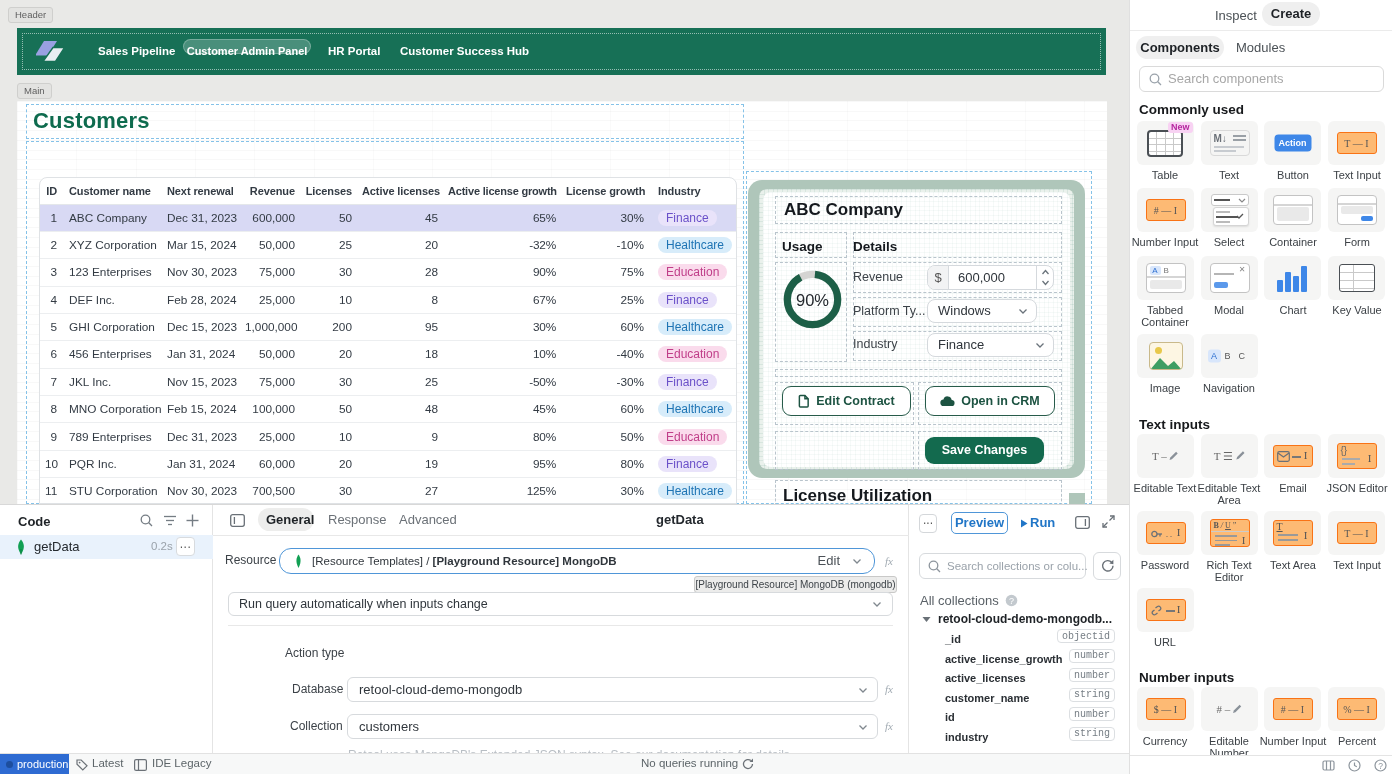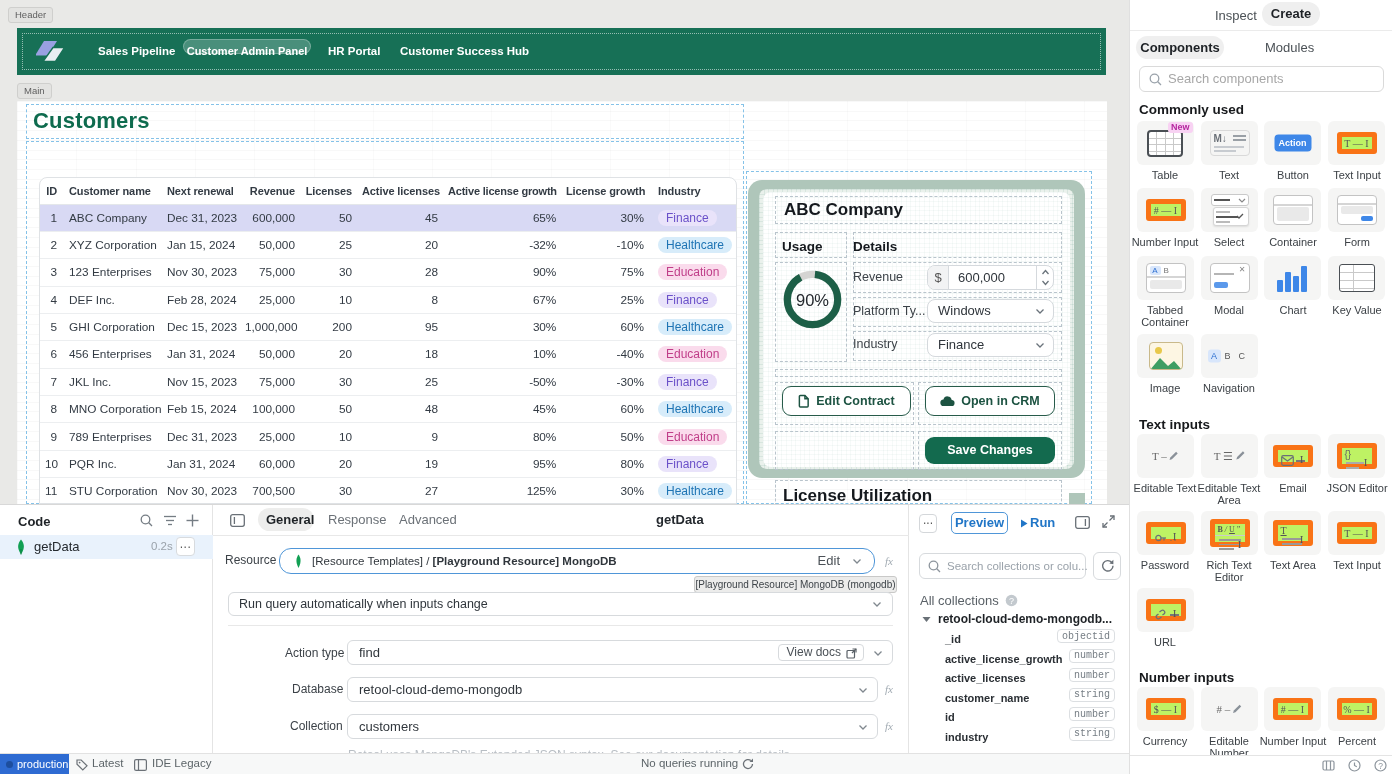--- a/index.html
+++ b/index.html
@@ -72,21 +72,21 @@
 #prodchip { position:absolute; left:0; top:0; width:69px; height:21px; background:#2e6bd2; color:#fff; font-size:11px; line-height:20px; white-space:nowrap; }
 
 #sidebar { position:absolute; left:1129px; top:0; width:263px; height:774px; background:#fff; border-left:1px solid #e0e0e0; }
 .spill { position:absolute; background:#efefef; border-radius:13px; font-weight:bold; color:#1d2125; text-align:center; }
 .sgray { position:absolute; color:#4b5156; font-size:13px; }
 #ssearch { position:absolute; left:10px; top:66px; width:245px; height:26px; border:1px solid #dadada; border-radius:6px; color:#a7a7a7; font-size:13px; line-height:24px; }
 .shead { position:absolute; font-size:13.5px; font-weight:bold; color:#17191c; }
 .card { position:absolute; width:57px; height:44px; background:#f5f5f4; border-radius:6px; }
 .clabel { position:absolute; width:74px; text-align:center; font-size:11px; color:#3c4146; line-height:11.5px; }
 .cicon { position:absolute; left:50%; top:50%; transform:translate(-50%,-50%); }
-.mini { background:#bef264; border:5px solid #f97316; border-radius:3px; position:relative; }
+.mini { background:#fdba74; border:1px solid #f97316; border-radius:3px; position:relative; }
 svg { display:block; }
 </style>
 </head>
 <body>
 
 <div class="chip" style="left:8px; top:7px;">Header</div>
 
 <div id="navbar">
   <div class="dots"></div>
   <svg class="abs" style="left:19px; top:13px;" width="30" height="21" viewBox="0 0 30 21">
@@ -138,21 +138,21 @@
             <td class="r">600,000</td>
             <td class="r">50</td>
             <td class="r">45</td>
             <td class="r">65%</td>
             <td class="r">30%</td>
             <td class="l"><span class="pill pfin">Finance</span></td>
           </tr>
 <tr>
             <td class="r">2</td>
             <td class="l">XYZ Corporation</td>
-            <td class="l">Jan 15, 2024</td>
+            <td class="l">Mar 15, 2024</td>
             <td class="r">50,000</td>
             <td class="r">25</td>
             <td class="r">20</td>
             <td class="r">-32%</td>
             <td class="r">-10%</td>
             <td class="l"><span class="pill phea">Healthcare</span></td>
           </tr>
 <tr>
             <td class="r">3</td>
             <td class="l">123 Enterprises</td>
@@ -279,21 +279,21 @@
     <div style="position:absolute; right:0; top:0; width:17px; height:23px; border-left:1px solid #d5d9dd;">
       <svg style="position:absolute; left:4px; top:3px;" width="9" height="7" viewBox="0 0 9 7">
           <polyline points="1.5,5 4.5,1.5 7.5,5" fill="none" stroke="#6a737b" stroke-width="1.3"></polyline>
         </svg>
       <svg style="position:absolute; left:4px; bottom:3px;" width="9" height="7" viewBox="0 0 9 7">
           <polyline points="1.5,2 4.5,5.5 7.5,2" fill="none" stroke="#6a737b" stroke-width="1.3"></polyline>
         </svg>
     </div>
   </div>
 
-  <div class="field" style="left:910px; top:198px; width:127px; height:24px;">
+  <div class="field" style="left:910px; top:198px; width:110px; height:24px;">
     <div style="position:absolute; left:10px; top:0; line-height:22px;">Windows</div>
     <svg style="position:absolute; right:8px; top:8px;" width="10" height="7" viewBox="0 0 10 7">
         <polyline points="1.5,1.5 5,5 8.5,1.5" fill="none" stroke="#6a737b" stroke-width="1.3"></polyline>
       </svg>
   </div>
 
   <div class="field" style="left:910px; top:232px; width:127px; height:24px;">
     <div style="position:absolute; left:10px; top:0; line-height:22px;">Finance</div>
     <svg style="position:absolute; right:8px; top:8px;" width="10" height="7" viewBox="0 0 10 7">
         <polyline points="1.5,1.5 5,5 8.5,1.5" fill="none" stroke="#6a737b" stroke-width="1.3"></polyline>
@@ -319,21 +319,21 @@
         <path d="M7.5 1.5 v3.5 h3.5" fill="none" stroke="#1d5342" stroke-width="1.6"></path>
       </svg>
     <span>Edit Contract</span>
   </div>
   <div class="gbtn" style="left:908px; top:285px; width:130px; height:30px;">
     <svg style="margin-right:6px;" width="15" height="11" viewBox="0 0 16 12">
         <path d="M4 11 a3.6 3.6 0 0 1 -0.4 -7.2 a4.6 4.6 0 0 1 9 0.6 a3.3 3.3 0 0 1 -0.4 6.6 z" fill="#1d5342"></path>
       </svg>
     <span>Open in CRM</span>
   </div>
-  <div id="savebtn" style="left:908px; top:336px; width:130px; height:27px; line-height:27px;">Save Changes</div>
+  <div id="savebtn" style="left:908px; top:336px; width:119px; height:27px; line-height:27px;">Save Changes</div>
 
   <div class="ct" style="left:766px; top:385px; font-size:17px;">License Utilization</div>
   <div class="dashg" style="left:758px; top:379px; width:287px; height:26px;"></div>
   <div style="position:absolute; left:1052px; top:392px; width:16px; height:11px; background:#afc6ba;"></div>
 </div>
 
 <div id="bottom">
   <div id="codepanel">
     <div style="position:absolute; left:9px; top:9px; font-size:13px; font-weight:bold; color:#1e2226;margin-left:9px;">Code</div>
     <svg class="abs" style="left:140px; top:9px;" width="13" height="13" viewBox="0 0 13 13">
@@ -389,33 +389,20 @@
 
     <div class="inp" style="left:15px; top:87px; width:665px; height:24px; font-size:12.5px;">
       <div style="position:absolute; left:10px; top:0; line-height:22px;">Run query automatically when inputs change</div>
       <svg style="position:absolute; right:10px; top:8px;" width="10" height="7" viewBox="0 0 10 7">
           <polyline points="1.5,1.5 5,5 8.5,1.5" fill="none" stroke="#80888f" stroke-width="1.3"></polyline>
         </svg>
     </div>
     <div style="position:absolute; left:15px; top:120px; width:665px; height:1px; background:#e8e8e8;"></div>
 
     <div class="label" style="left:72px; top:141px;">Action type</div>
-    <div class="inp" style="left:134px; top:135px; width:546px; height:25px;">
-      <div style="position:absolute; left:11px; top:0; line-height:23px;">find</div>
-      <div style="position:absolute; right:28px; top:3px; height:17px; border:1px solid #d7dadd; border-radius:4px; font-size:12px; color:#4b5157; line-height:15px; padding:0 22px 0 8px;">View docs
-        <svg style="position:absolute; right:6px; top:3px;" width="11" height="11" viewBox="0 0 11 11">
-            <rect x="1" y="2.5" width="7.5" height="7.5" rx="1" fill="none" stroke="#5a6167" stroke-width="1.2"></rect>
-            <polyline points="6.5,1 10,1 10,4.5" fill="none" stroke="#5a6167" stroke-width="1.2"></polyline>
-            <line x1="10" y1="1" x2="6" y2="5" stroke="#5a6167" stroke-width="1.2"></line>
-          </svg>
-      </div>
-      <svg style="position:absolute; right:9px; top:9px;" width="10" height="7" viewBox="0 0 10 7">
-          <polyline points="1.5,1.5 5,5 8.5,1.5" fill="none" stroke="#80888f" stroke-width="1.3"></polyline>
-        </svg>
-    </div>
 
     <div class="label" style="left:79px; top:177px;">Database</div>
     <div class="inp" style="left:134px; top:172px; width:531px; height:25px;">
       <div style="position:absolute; left:11px; top:0; line-height:23px;">retool-cloud-demo-mongodb</div>
       <svg style="position:absolute; right:9px; top:9px;" width="10" height="7" viewBox="0 0 10 7">
           <polyline points="1.5,1.5 5,5 8.5,1.5" fill="none" stroke="#80888f" stroke-width="1.3"></polyline>
         </svg>
     </div>
     <div class="fx" style="left:672px; top:178px;"><i>f</i>x</div>
 
@@ -497,21 +484,21 @@
   <svg class="abs" style="left:742px; top:4px;" width="12" height="12" viewBox="0 0 12 12">
       <path d="M10.5 6 a4.5 4.5 0 1 1 -1.6 -3.4" fill="none" stroke="#6b7177" stroke-width="1.3"></path>
       <polygon points="11,0.5 11,4 7.5,4" fill="#6b7177"></polygon>
     </svg>
 </div>
 <div id="sidebar"></div>
 <div class="abs" style="left:1130px; top:30px; width:262px; height:1px; background:#ebebeb;"></div>
 <div class="sgray" style="left:1215px; top:8px;">Inspect</div>
 <div class="spill" style="left:1262px; top:2px; width:58px; height:24px; font-size:13px; line-height:24px;">Create</div>
 <div class="spill" style="left:1136px; top:36px; width:88px; height:23px; font-size:13px; line-height:23px;">Components</div>
-<div class="sgray" style="left:1236px; top:40px;margin-left:29px;">Modules</div>
+<div class="sgray" style="left:1236px; top:40px;">Modules</div>
 <div id="ssearch" style="left:1139px;"><svg class="abs" style="left:9px; top:6px;" width="13" height="13" viewBox="0 0 13 13">
       <circle cx="5.5" cy="5.5" r="4.3" fill="none" stroke="#9aa2aa" stroke-width="1.3"></circle>
       <line x1="8.8" y1="8.8" x2="12" y2="12" stroke="#9aa2aa" stroke-width="1.3"></line>
     </svg><span style="margin-left:28px;">Search components</span></div>
 <div class="shead" style="left:1139px; top:102px;">Commonly used</div>
 <div class="card" style="left:1137px; top:121px;">
     <div class="cicon" style="width:38px;height:30px;">
       <div style="position:absolute;left:0;top:2px;width:36px;height:27px;background:#fff;border:2px solid #4a4f54;border-radius:4px;background-image:repeating-linear-gradient(to bottom,transparent 0 5.5px,#c9c9c9 5.5px 6.5px),repeating-linear-gradient(to right,transparent 0 7.5px,#c9c9c9 7.5px 8.5px);"></div>
       <div style="position:absolute;right:-8px;top:-6px;background:#f8d2f3;color:#b5279f;font-size:9px;font-weight:bold;border-radius:3px;padding:0 3px;line-height:11px;">New</div>
     </div>

